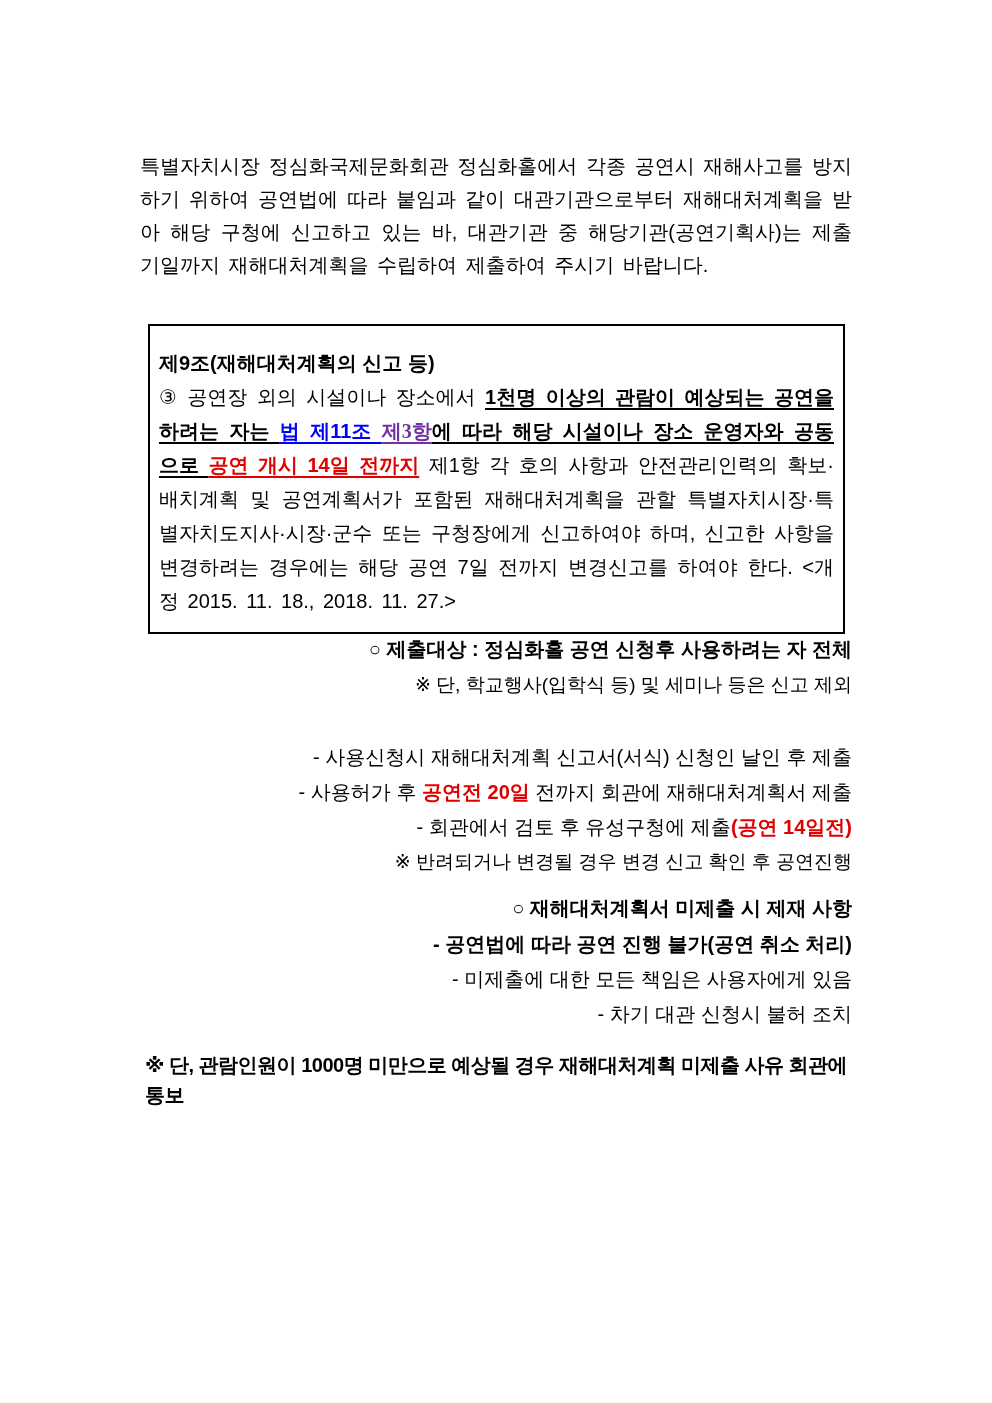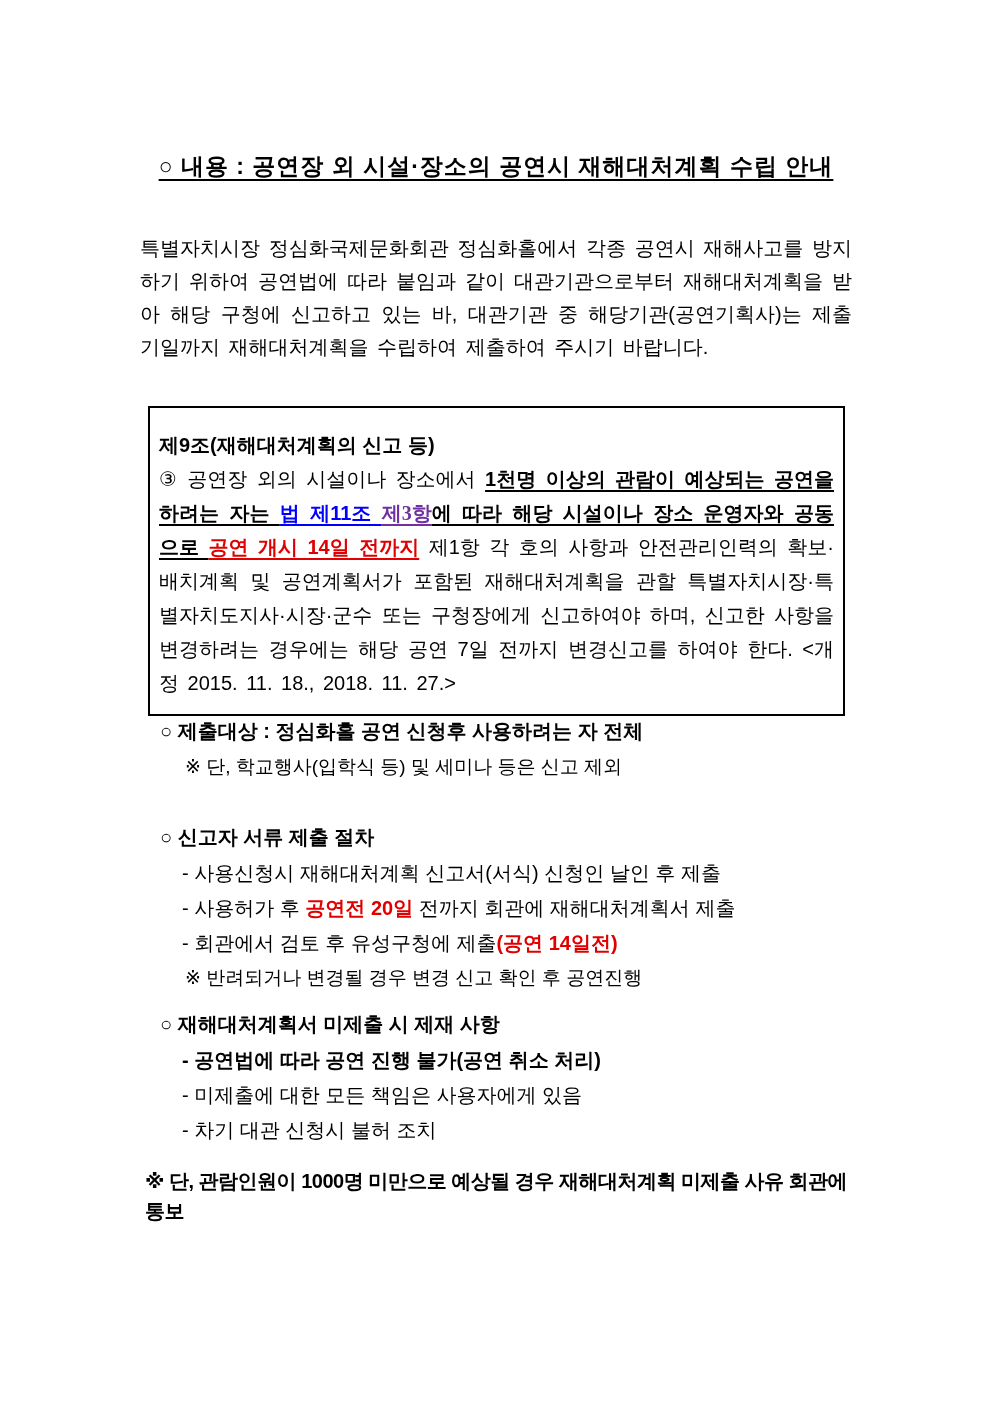--- a/index.html
+++ b/index.html
@@ -73,20 +73,21 @@
   .purple { color: #7030a0; font-family: Liberation Serif, serif; }
   .red    { color: #e00000; font-weight: bold; }
   .overview-heading {
     margin: 48px 0 26px 0;
     font-size: 20px;
     line-height: 28px;
     letter-spacing: 0.5px;
   }
   .section {
     margin-left: 20px;
+    text-align: right;
   }
   .section-heading {
     font-size: 20px;
     font-weight: bold;
     line-height: 30px;
     margin: 0 0 4px 0;
   }
   .section .item {
     margin-left: 22px;
     font-size: 20px;
@@ -106,37 +107,35 @@
     font-weight: bold;
     line-height: 30px;
     letter-spacing: -0.5px;
   }
 </style>
 </head>
 <body>
 
 <div class="page">
 
-  <h1 class="doc-title"><span class="underline-wrap">○ 내용 : 공연장 외 시설·장소의 공연시 재해대처계획 수립 안내</span></h1>
 
   <p class="intro">특별자치시장 정심화국제문화회관 정심화홀에서 각종 공연시 재해사고를 방지하기 위하여 공연법에 따라 붙임과 같이 대관기관으로부터 재해대처계획을 받아 해당 구청에 신고하고 있는 바, 대관기관 중 해당기관(공연기획사)는 제출 기일까지 재해대처계획을 수립하여 제출하여 주시기 바랍니다.</p>
 
   <div class="law-box">
     <div class="law-article-heading">제9조(재해대처계획의 신고 등)</div>
     <p class="law-clause"><span>③ 공연장 외의 시설이나 장소에서 </span><span class="bu">1천명 이상의 관람이 예상되는 공연을 하려는 자는 </span><span class="bu blue">법 제11조 </span><span class="bu purple">제3항</span><span class="bu">에 따라 해당 시설이나 장소 운영자와 공동으로 </span><span class="bu red">공연 개시 14일 전까지</span><span> 제1항 각 호의 사항과 안전관리인력의 확보·배치계획 및 공연계획서가 포함된 재해대처계획을 관할 특별자치시장·특별자치도지사·시장·군수 또는 구청장에게 신고하여야 하며, 신고한 사항을 변경하려는 경우에는 해당 공연 7일 전까지 변경신고를 하여야 한다.  &lt;개정 2015. 11. 18., 2018. 11. 27.&gt;</span></p>
   </div>
 
 
   <div class="section sec-gap-lg">
     <div class="section-heading">○ 제출대상 : 정심화홀 공연 신청후 사용하려는 자 전체</div>
     <div class="note">※ 단, 학교행사(입학식 등) 및 세미나 등은 신고 제외</div>
   </div>
 
   <div class="section sec-gap-md">
-    <div class="section-heading">○ 신고자 서류 제출 절차</div>
     <div class="item">- 사용신청시 재해대처계획 신고서(서식) 신청인 날인 후 제출</div>
     <div class="item"><span>- 사용허가 후 </span><span class="red">공연전 20일</span><span> 전까지 회관에 재해대처계획서 제출</span></div>
     <div class="item"><span>- 회관에서 검토 후 유성구청에 제출</span><span class="red">(공연 14일전)</span></div>
     <div class="note">※ 반려되거나 변경될 경우 변경 신고 확인 후 공연진행</div>
   </div>
 
   <div class="section">
     <div class="section-heading">○ 재해대처계획서 미제출 시 제재 사항</div>
     <div class="item item-bold">- 공연법에 따라 공연 진행 불가(공연 취소 처리)</div>
     <div class="item">- 미제출에 대한 모든 책임은 사용자에게 있음</div>

